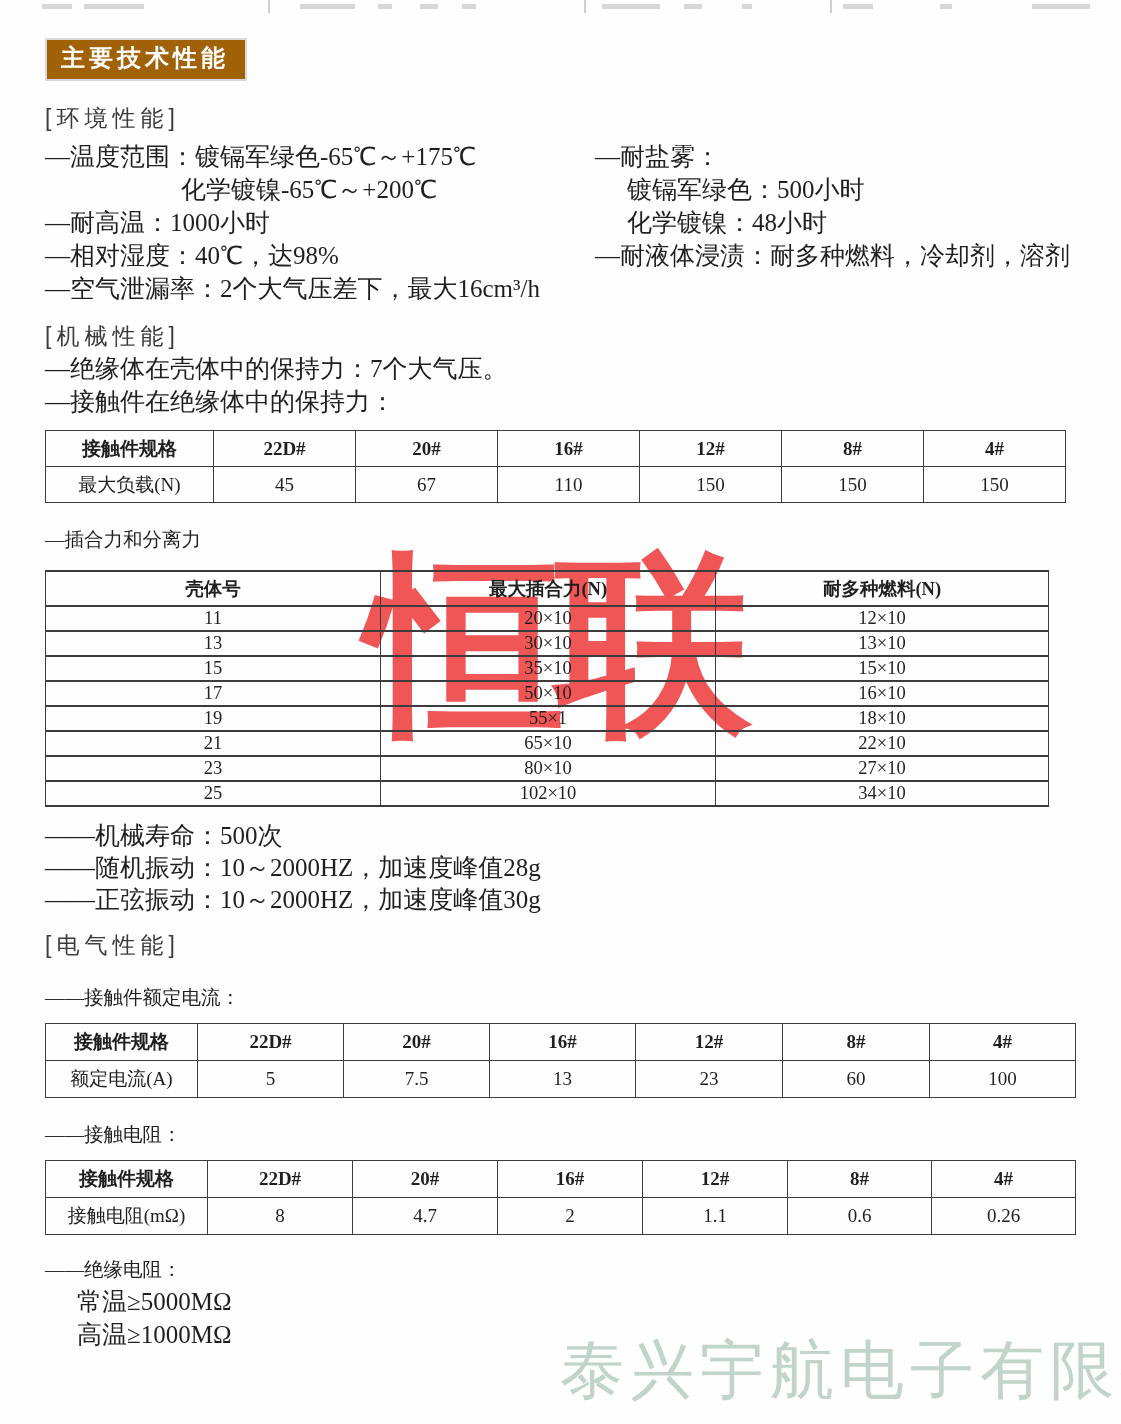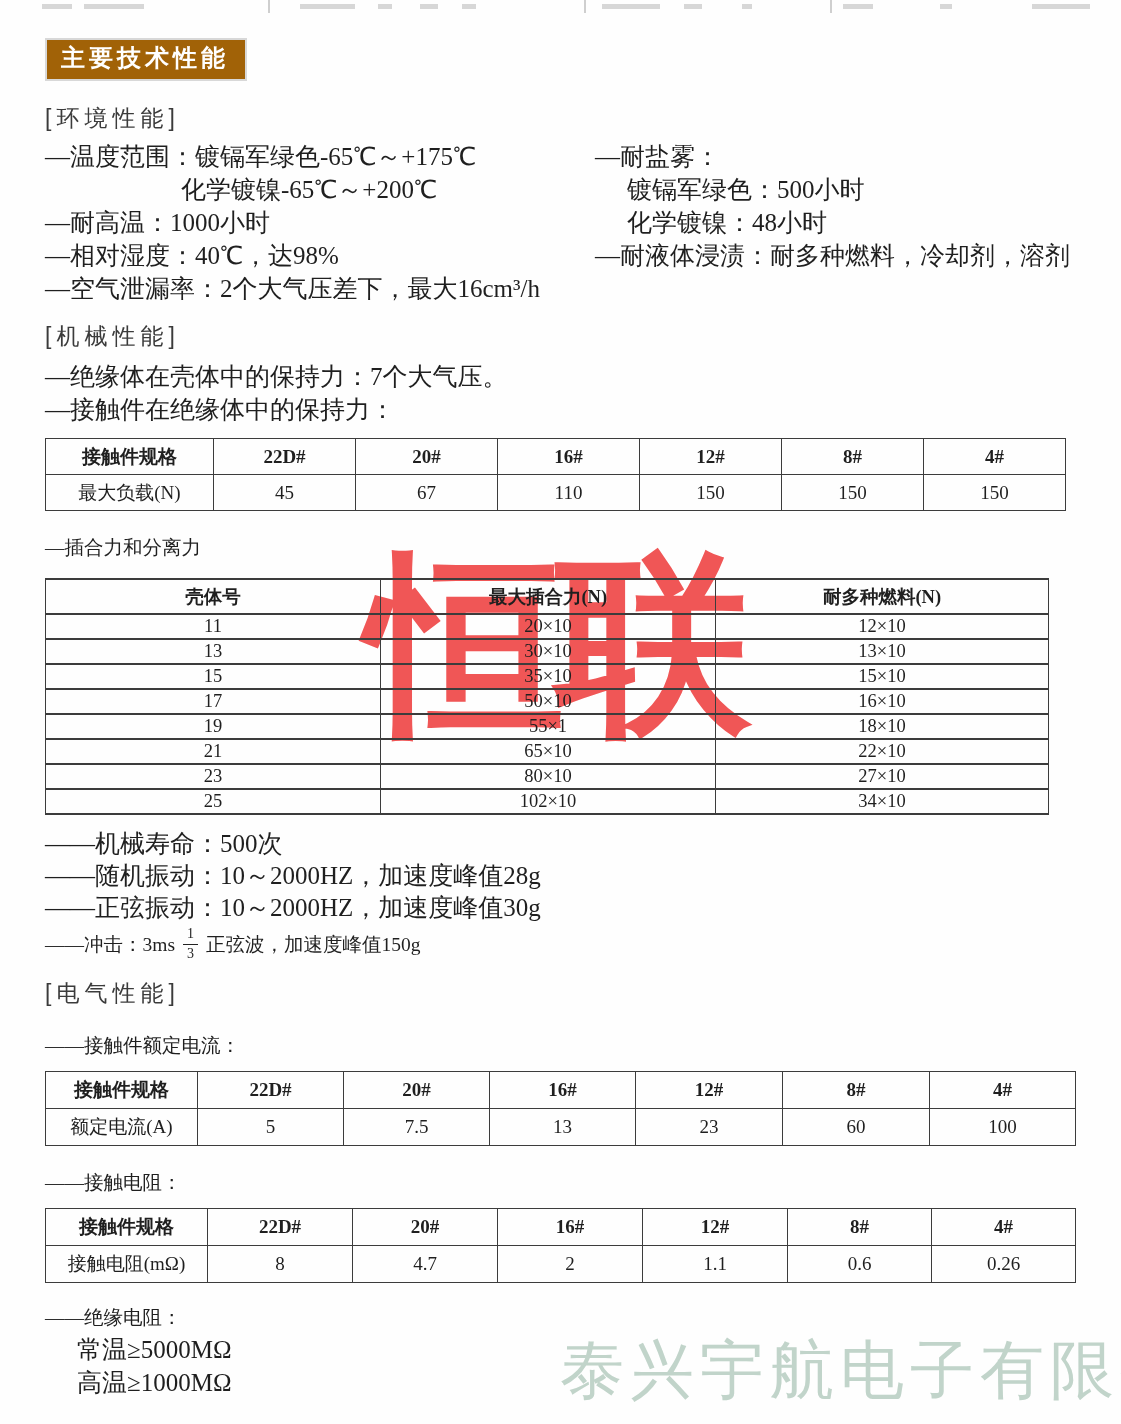--- a/index.html
+++ b/index.html
@@ -115,21 +115,21 @@
       <div class="env-right">
         <div class="line">—耐盐雾：</div>
         <div class="line indent-sm">镀镉军绿色：500小时</div>
         <div class="line indent-sm">化学镀镍：48小时</div>
         <div class="line">—耐液体浸渍：耐多种燃料，冷却剂，溶剂</div>
       </div>
     </div>
 
     
     <div class="sec-heading mt16">[机械性能]</div>
-    <div class="line" style="margin-top:8px">—绝缘体在壳体中的保持力：7个大气压。</div>
+    <div class="line" style="">—绝缘体在壳体中的保持力：7个大气压。</div>
     <div class="line">—接触件在绝缘体中的保持力：</div>
 
     <table class="t1 has-hdr">
       <colgroup>
           <col style="width:168px">
           <col style="width:142px">
           <col style="width:142px">
           <col style="width:142px">
           <col style="width:142px">
           <col style="width:142px">
@@ -211,28 +211,20 @@
             <td>102×10</td>
             <td>34×10</td>
           </tr>
         </tbody>
     </table>
 
     <div class="dash-lines">
       <div class="line">——机械寿命：500次</div>
       <div class="line">——随机振动：10～2000HZ，加速度峰值28g</div>
       <div class="line">——正弦振动：10～2000HZ，加速度峰值30g</div>
-      <div class="shock-line">
-        <span>——冲击：3ms</span>
-        <span class="frac">
-          <span class="num">1</span>
-          <span class="den">3</span>
-        </span>
-        <span>正弦波，加速度峰值150g</span>
-      </div>
     </div>
 
     
     <div class="sec-heading mt10">[电气性能]</div>
 
     <div class="lbl mt22">——接触件额定电流：</div>
     <table class="t3 has-hdr">
       <colgroup>
           <col style="width:152px">
           <col style="width:146px">

